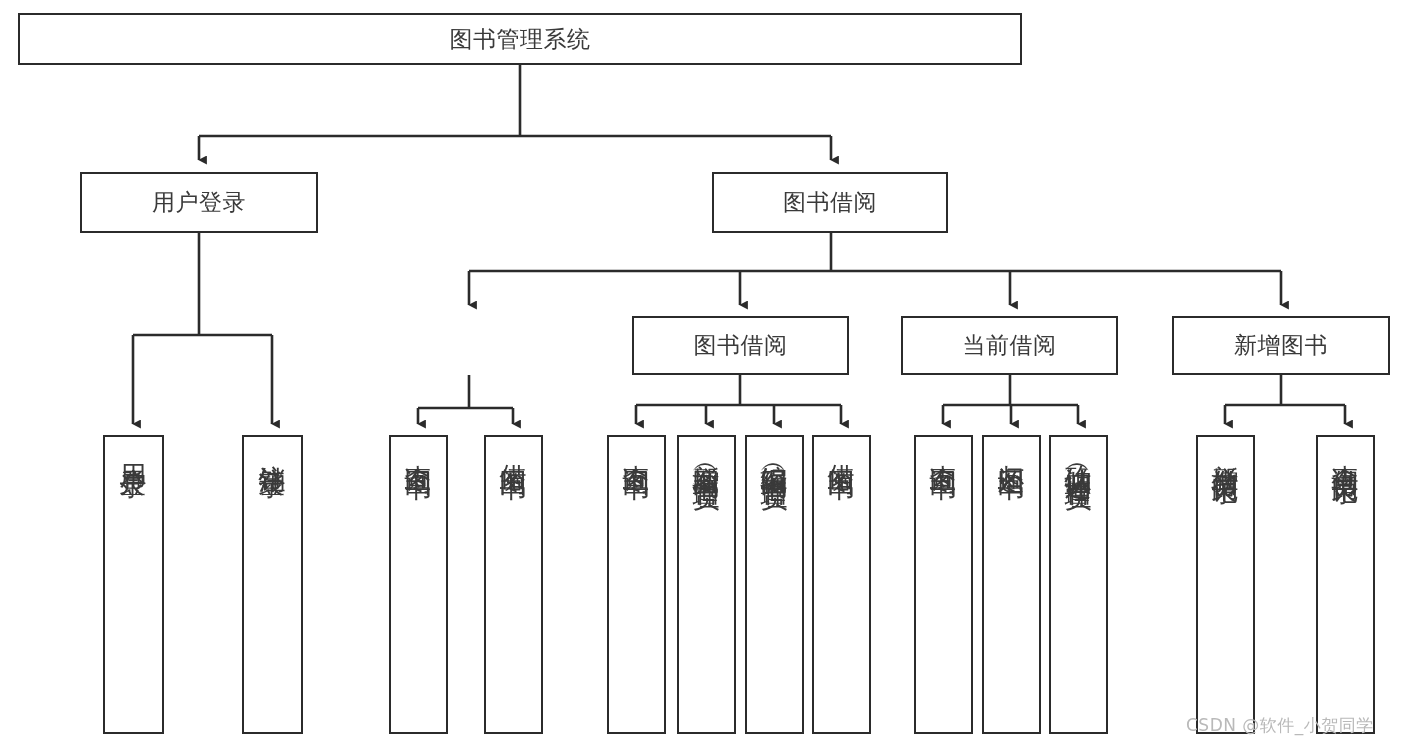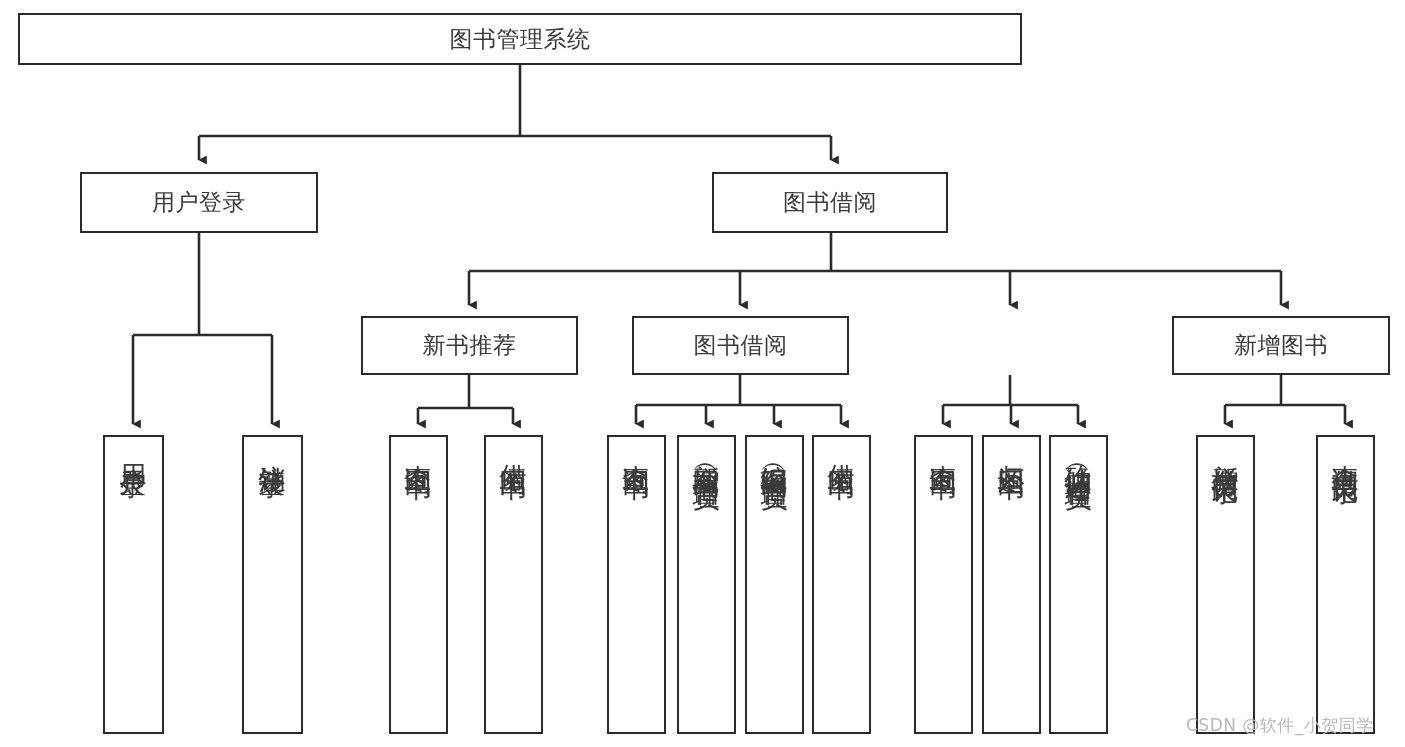--- a/index.html
+++ b/index.html
@@ -130,28 +130,28 @@
   </div>
 
   <div class="node horiz" style="left:80px; top:172px; width:238px; height:61px;">
     <span class="label">用户登录</span>
   </div>
 
   <div class="node horiz" style="left:712px; top:172px; width:236px; height:61px;">
     <span class="label">图书借阅</span>
   </div>
 
-  <div class="node horiz" style="left:361px; top:316px; width:217px; height:59px;">
-    <span class="label">新书推荐</span>
-  </div>
 
   <div class="node horiz" style="left:632px; top:316px; width:217px; height:59px;">
     <span class="label">图书借阅</span>
   </div>
 
+  <div class="node horiz" style="left:901px; top:316px; width:217px; height:59px;">
+    <span class="label">当前借阅</span>
+  </div>
 
   <div class="node horiz" style="left:1172px; top:316px; width:218px; height:59px;">
     <span class="label">新增图书</span>
   </div>
 
   <div class="node vert" style="left:103px; top:435px; width:61px; height:299px;">
     <span class="label">用户登录</span>
   </div>
 
   <div class="node vert" style="left:242px; top:435px; width:61px; height:299px;">

